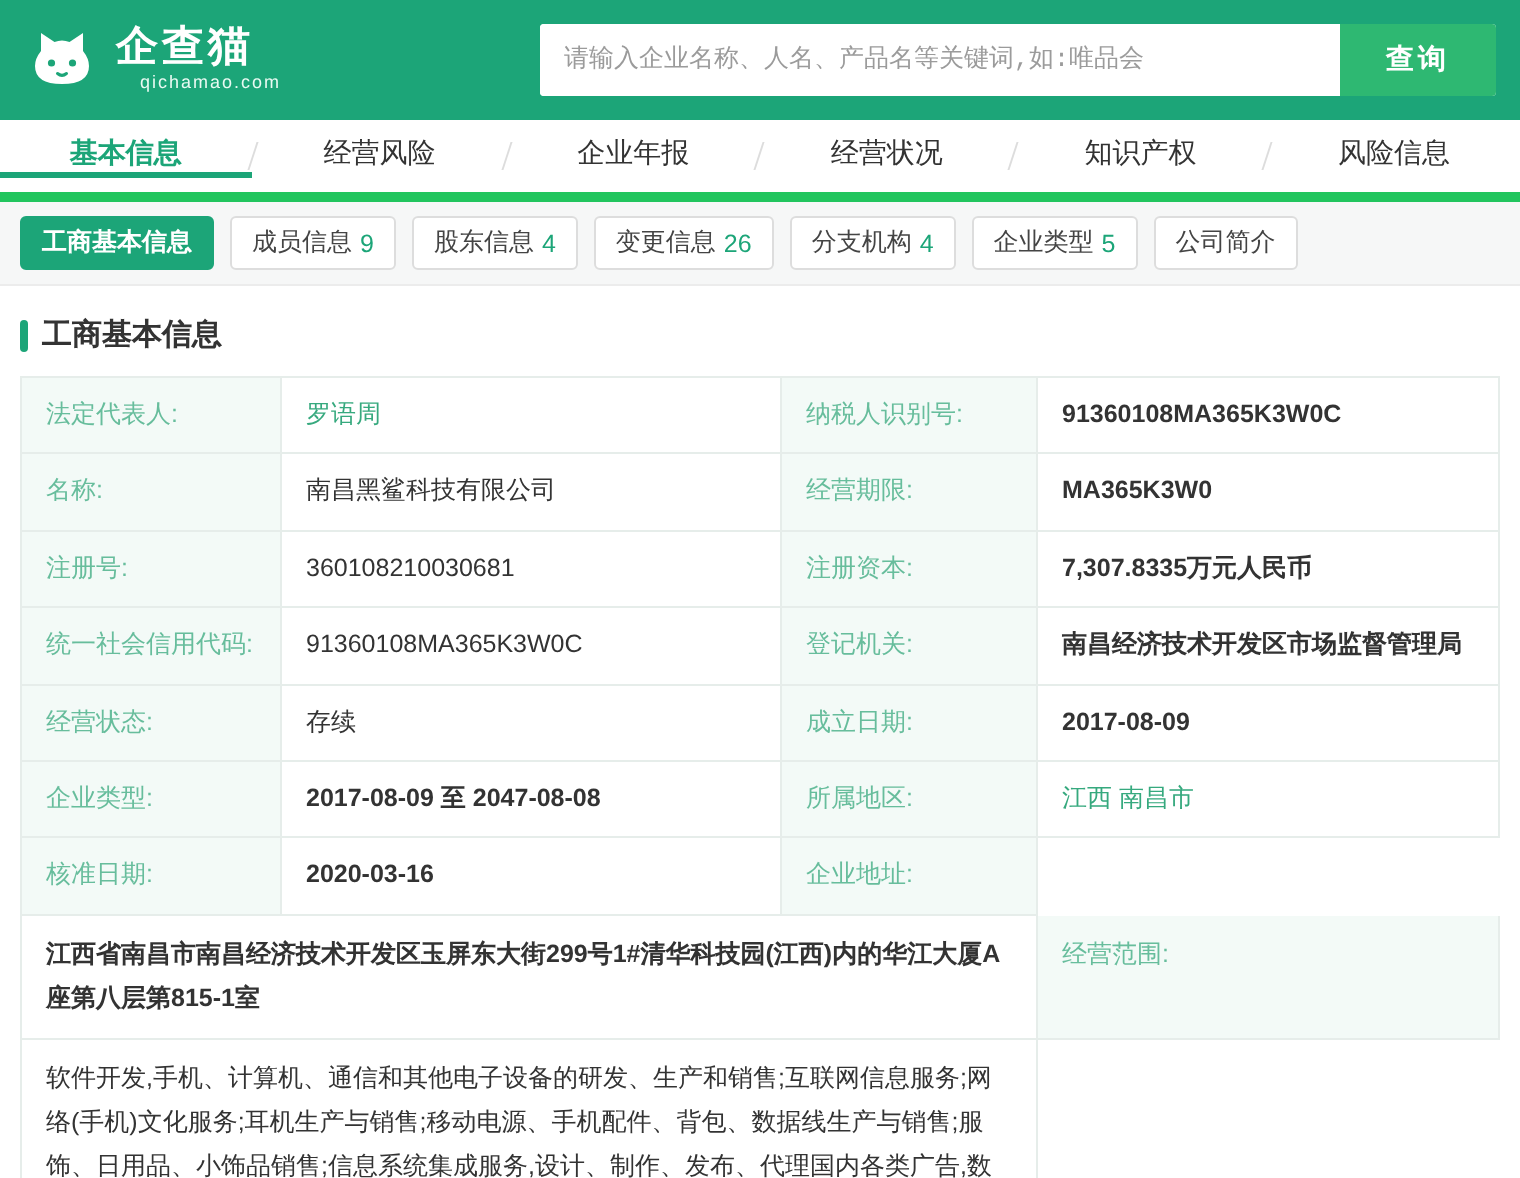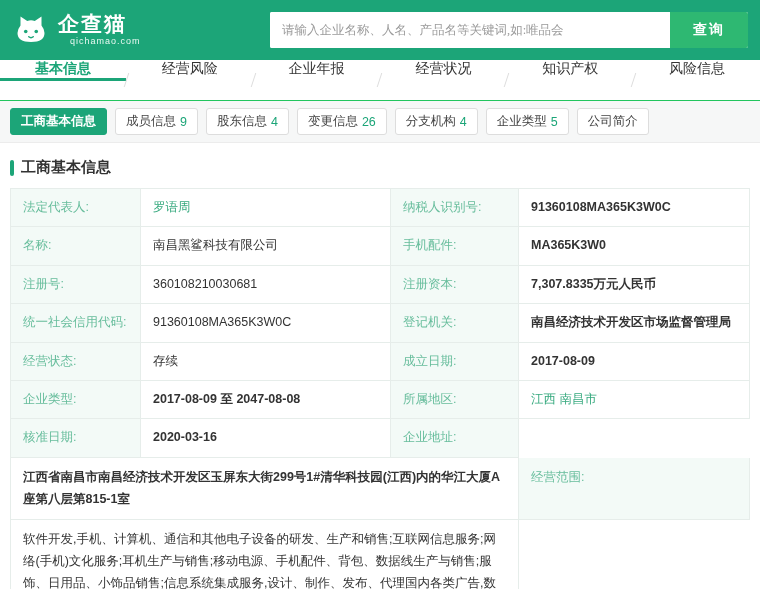--- a/index.html
+++ b/index.html
@@ -7,26 +7,26 @@
   html,body { width:760px; background:#fff; font-family:"Liberation Sans","DejaVu Sans",sans-serif; color:#333; }
 
   
   .topbar { height:60px; background:#1CA578; display:flex; align-items:center; padding:0 12px; }
   .logo { display:flex; align-items:center; gap:8px; cursor:pointer; text-decoration:none; }
   .logo-icon { width:38px; height:38px; display:flex; align-items:center; justify-content:center; }
   .logo-text { display:flex; flex-direction:column; line-height:1.05; }
   .logo-name { color:#fff; font-size:21px; font-weight:bold; letter-spacing:2px; }
   .logo-domain { color:#eafaf3; font-size:9px; letter-spacing:1px; margin-top:2px;margin-left:12px; }
   .search { margin-left:auto; display:flex; width:478px; height:36px; background:#fff; border-radius:2px; overflow:hidden; }
-  .search-input { flex:1; border:none; outline:none; padding:0 12px; font-size:12.5px; color:#333; font-family:Liberation Serif, serif; }
+  .search-input { flex:1; border:none; outline:none; padding:0 12px; font-size:12.5px; color:#333; font-family:Liberation Mono, monospace; }
   .search-input::placeholder { color:#9b9b9b; }
   .search-btn { width:78px; border:none; background:#2EB872; color:#fff; font-size:14px; font-weight:bold; cursor:pointer; letter-spacing:2px; font-family:inherit; }
 
   
-  .tabs { height:41px; display:flex; align-items:flex-start; background:#fff; border-bottom:1px solid #22c55e; }
+  .tabs { height:41px; display:flex; align-items:center; background:#fff; border-bottom:5px solid #22c55e; }
   .tab { flex:1; display:flex; align-items:center; justify-content:center; font-size:14px; color:#333; cursor:pointer; border-bottom:3px solid transparent; }
   .tab.active { color:#1CA578; font-weight:bold; border-bottom-color:#1CA578; }
   .tab-divider { width:1px; height:14px; background:#ddd; transform:skewX(-18deg); align-self:center; }
 
   
   .subnav { background:#f6f7f7; border-bottom:1px solid #ececec; padding:7px 10px; display:flex; gap:8px; align-items:center; }
   .pill { background:#fff; border:1px solid #ddd; border-radius:3px; font-size:12.5px; color:#444; padding:4px 10px; cursor:pointer; display:flex; align-items:center; font-family:inherit; }
   .pill .count { color:#1CA578; margin-left:4px; }
   .pill.active { background:#1CA578; border-color:#1CA578; color:#fff; font-weight:bold; }
 
@@ -132,21 +132,21 @@
 
   <div class="info-table">
 
     <div class="cell label">法定代表人:</div>
     <div class="cell value link">罗语周</div>
     <div class="cell label">纳税人识别号:</div>
     <div class="cell value bold">91360108MA365K3W0C</div>
 
     <div class="cell label">名称:</div>
     <div class="cell value">南昌黑鲨科技有限公司</div>
-    <div class="cell label">手机配件:</div>
+    <div class="cell label">经营期限:</div>
     <div class="cell value bold">MA365K3W0</div>
 
     <div class="cell label">注册号:</div>
     <div class="cell value">360108210030681</div>
     <div class="cell label">注册资本:</div>
     <div class="cell value bold">7,307.8335万元人民币</div>
 
     <div class="cell label">统一社会信用代码:</div>
     <div class="cell value">91360108MA365K3W0C</div>
     <div class="cell label">登记机关:</div>

